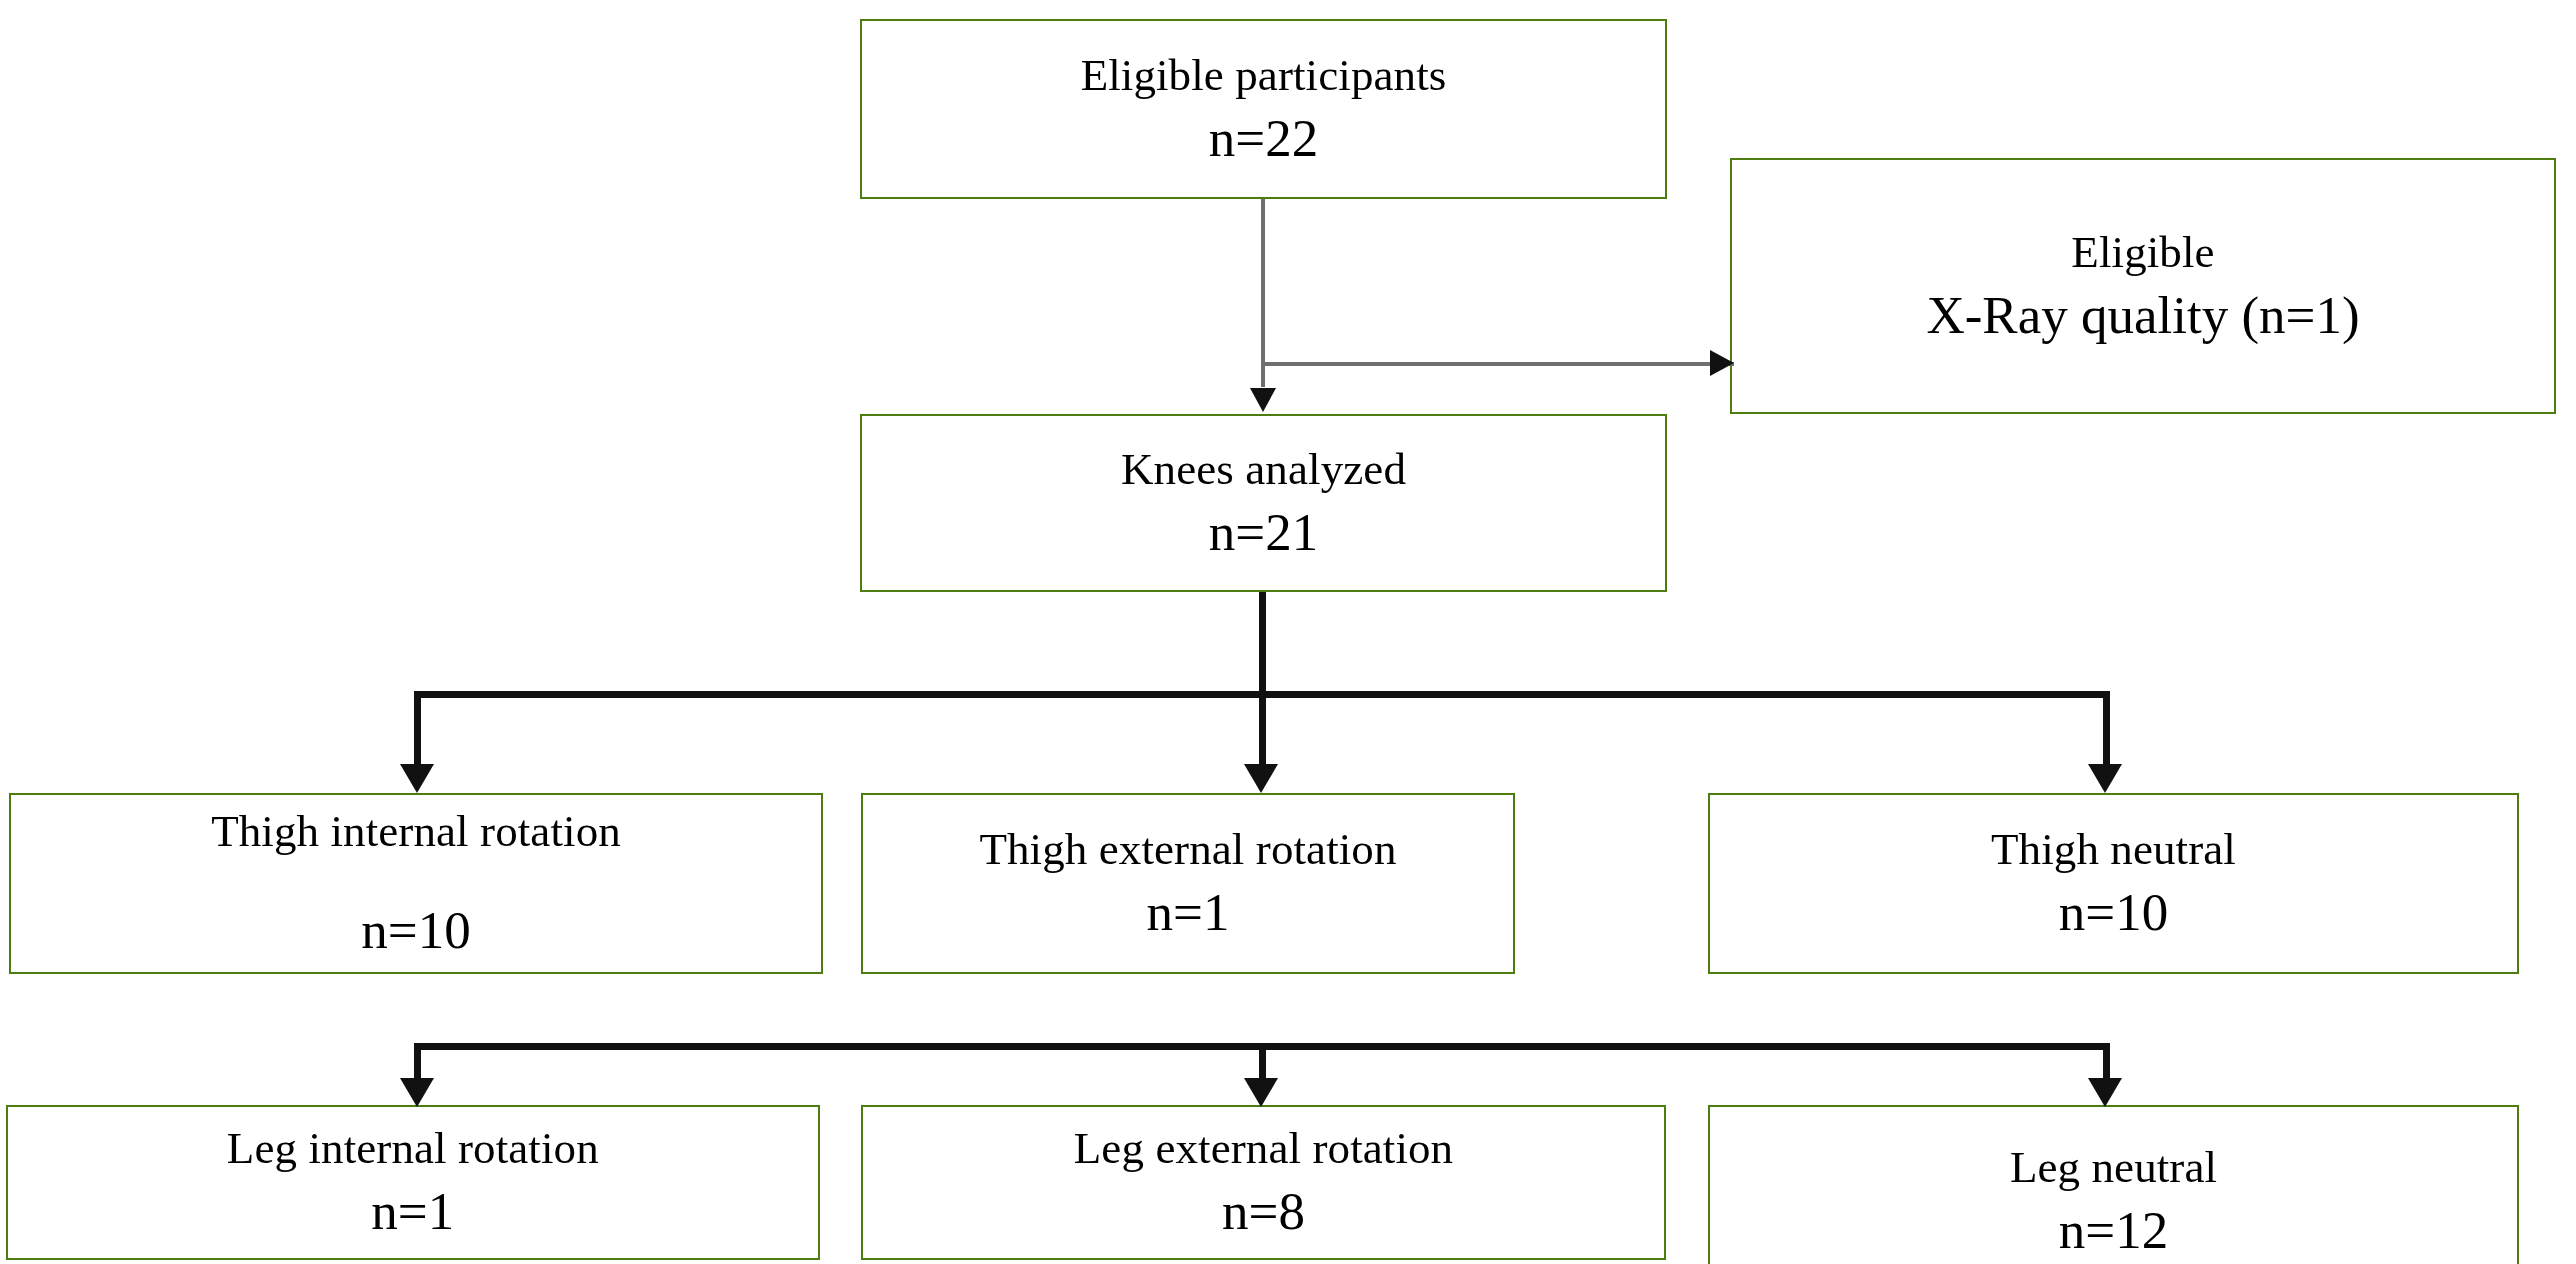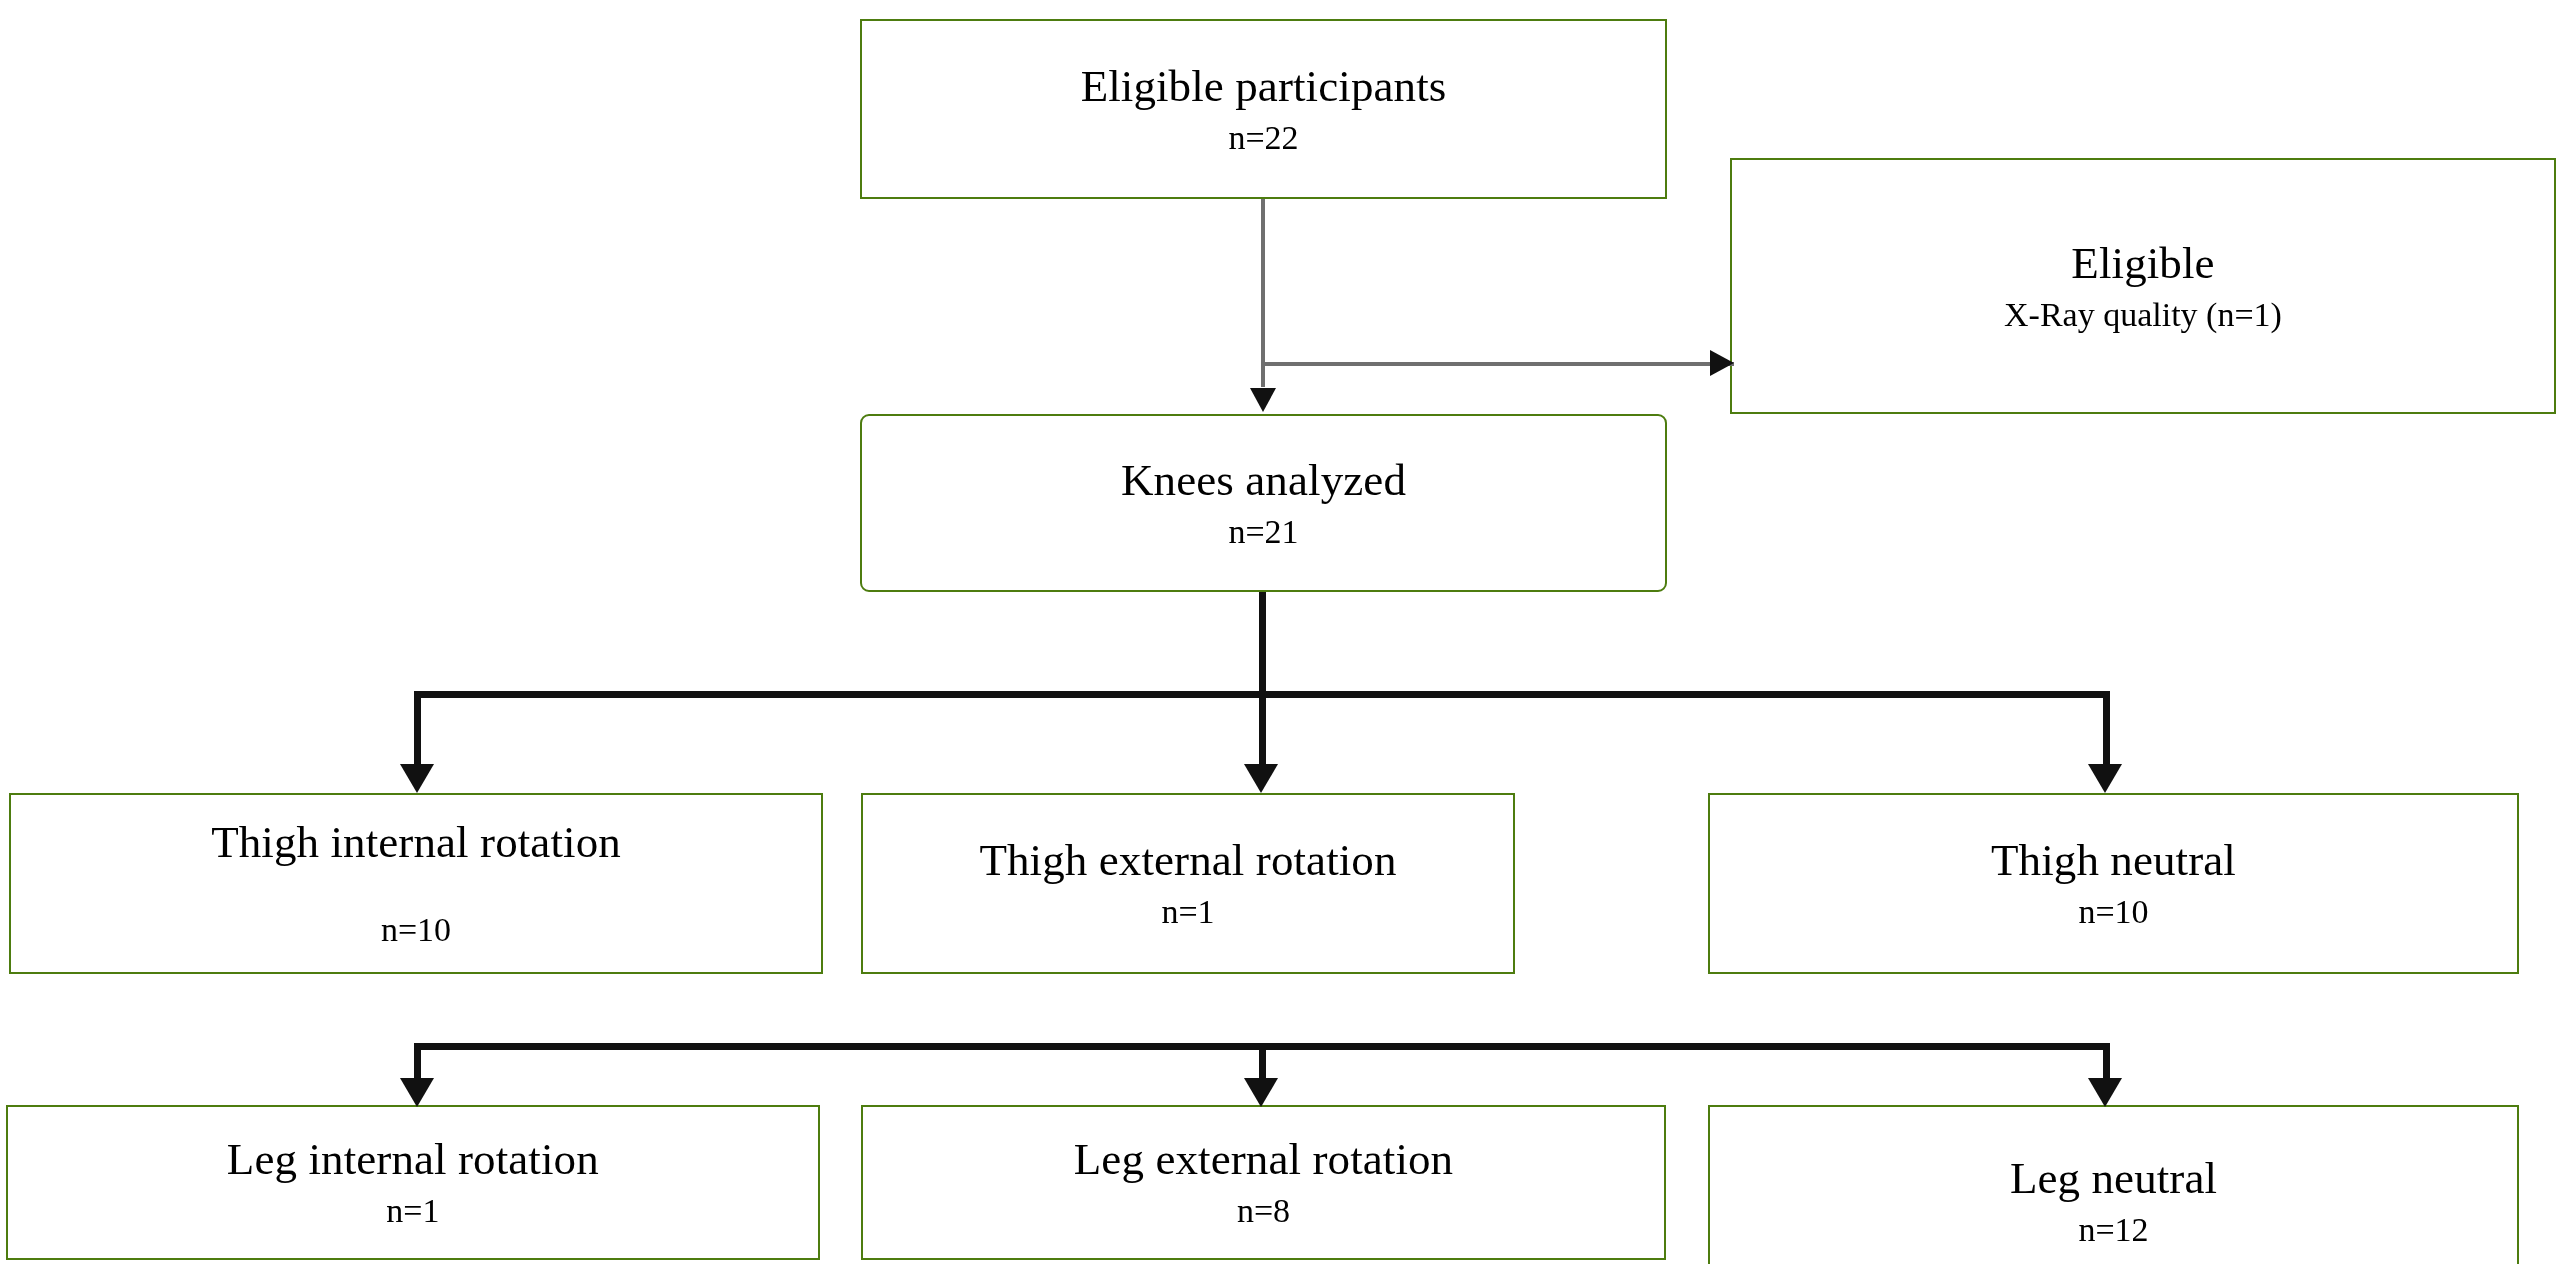--- a/index.html
+++ b/index.html
@@ -29,21 +29,21 @@
     text-align: center;
     color: #000000;
     line-height: 1.18;
   }
   .node .line1 {
     font-size: 45px;
     white-space: nowrap;
     letter-spacing: 0.1px;
   }
   .node .line2 {
-    font-size: 34px;
+    font-size: 53px;
     white-space: nowrap;
     margin-top: 5px;
   }
   
   .vline {
     position: absolute;
     background: #111111;
   }
   .hline {
     position: absolute;
@@ -90,21 +90,21 @@
   <div class="node" style="left:860px; top:19.4px; width:807px; height:180px;">
     <div class="line1">Eligible participants</div>
     <div class="line2">n=22</div>
   </div>
 
   <div class="node" style="left:1730px; top:158px; width:826px; height:256px;">
     <div class="line1">Eligible</div>
     <div class="line2">X-Ray quality (n=1)</div>
   </div>
 
-  <div class="node" style="left:860px; top:414px; width:807px; height:178px;border-radius:9px;">
+  <div class="node" style="left:860px; top:414px; width:807px; height:178px;">
     <div class="line1">Knees analyzed</div>
     <div class="line2">n=21</div>
   </div>
 
   <div class="node" style="left:9px; top:793px; width:814px; height:181px;gap:36px;">
     <div class="line1">Thigh internal rotation</div>
     <div class="line2">n=10</div>
   </div>
 
   <div class="node" style="left:861px; top:793px; width:654px; height:181px;">

